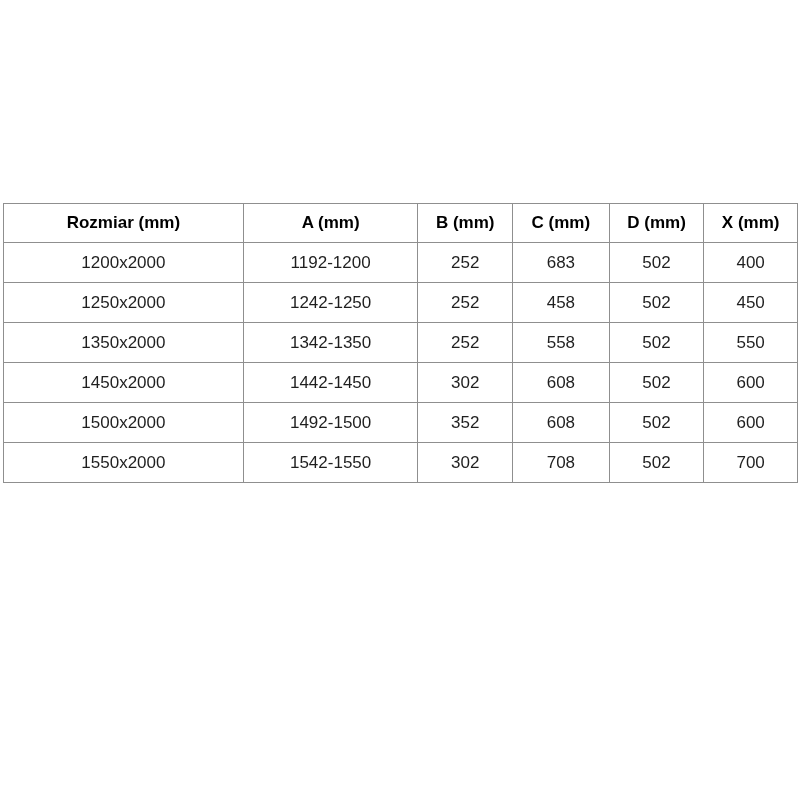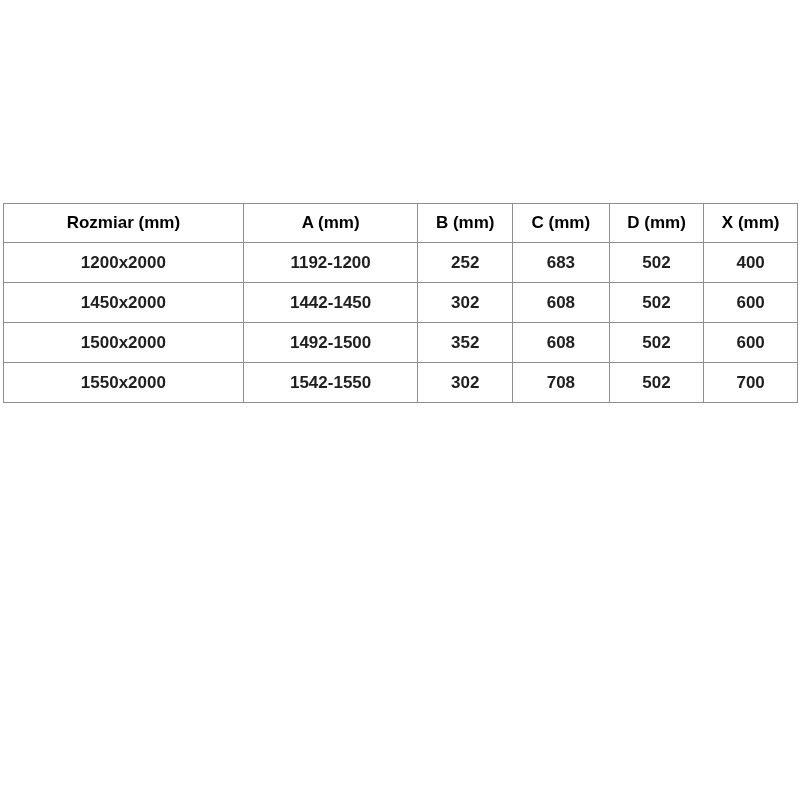--- a/index.html
+++ b/index.html
@@ -36,21 +36,21 @@
     padding: 0 4px;
     overflow: hidden;
     white-space: nowrap;
   }
   table.spec-table th {
     font-weight: bold;
     color: #000000;
     height: 38px;
   }
   table.spec-table td {
-    font-weight: bold;
+    font-weight: normal;
     height: 39px;
   }
   table.spec-table col.c1 { width: 30.2%; }
   table.spec-table col.c2 { width: 22.0%; }
   table.spec-table col.c3 { width: 11.9%; }
   table.spec-table col.c4 { width: 12.2%; }
   table.spec-table col.c5 { width: 11.9%; }
   table.spec-table col.c6 { width: 11.8%; }
 </style>
 </head>
@@ -79,20 +79,36 @@
     <tbody>
         <tr>
           <td>1200x2000</td>
           <td>1192-1200</td>
           <td>252</td>
           <td>683</td>
           <td>502</td>
           <td>400</td>
         </tr>
         <tr>
+          <td>1250x2000</td>
+          <td>1242-1250</td>
+          <td>252</td>
+          <td>458</td>
+          <td>502</td>
+          <td>450</td>
+        </tr>
+        <tr>
+          <td>1350x2000</td>
+          <td>1342-1350</td>
+          <td>252</td>
+          <td>558</td>
+          <td>502</td>
+          <td>550</td>
+        </tr>
+        <tr>
           <td>1450x2000</td>
           <td>1442-1450</td>
           <td>302</td>
           <td>608</td>
           <td>502</td>
           <td>600</td>
         </tr>
         <tr>
           <td>1500x2000</td>
           <td>1492-1500</td>

